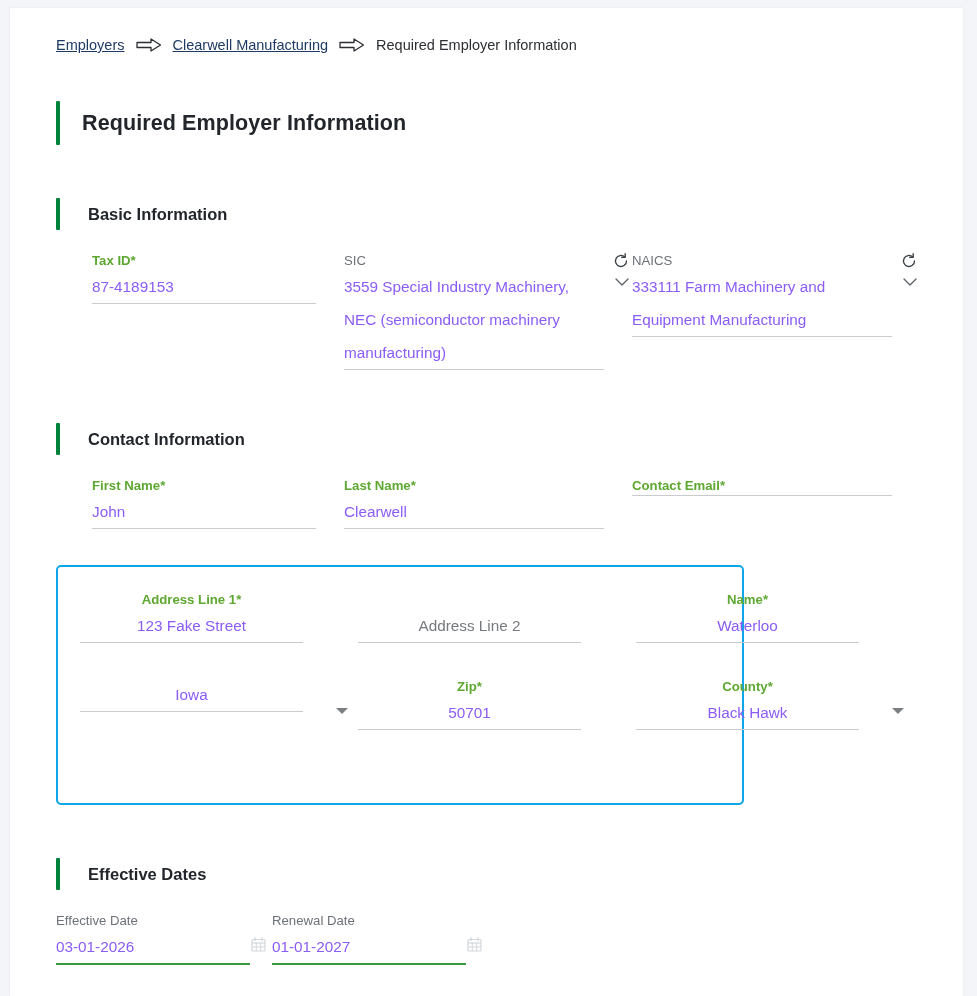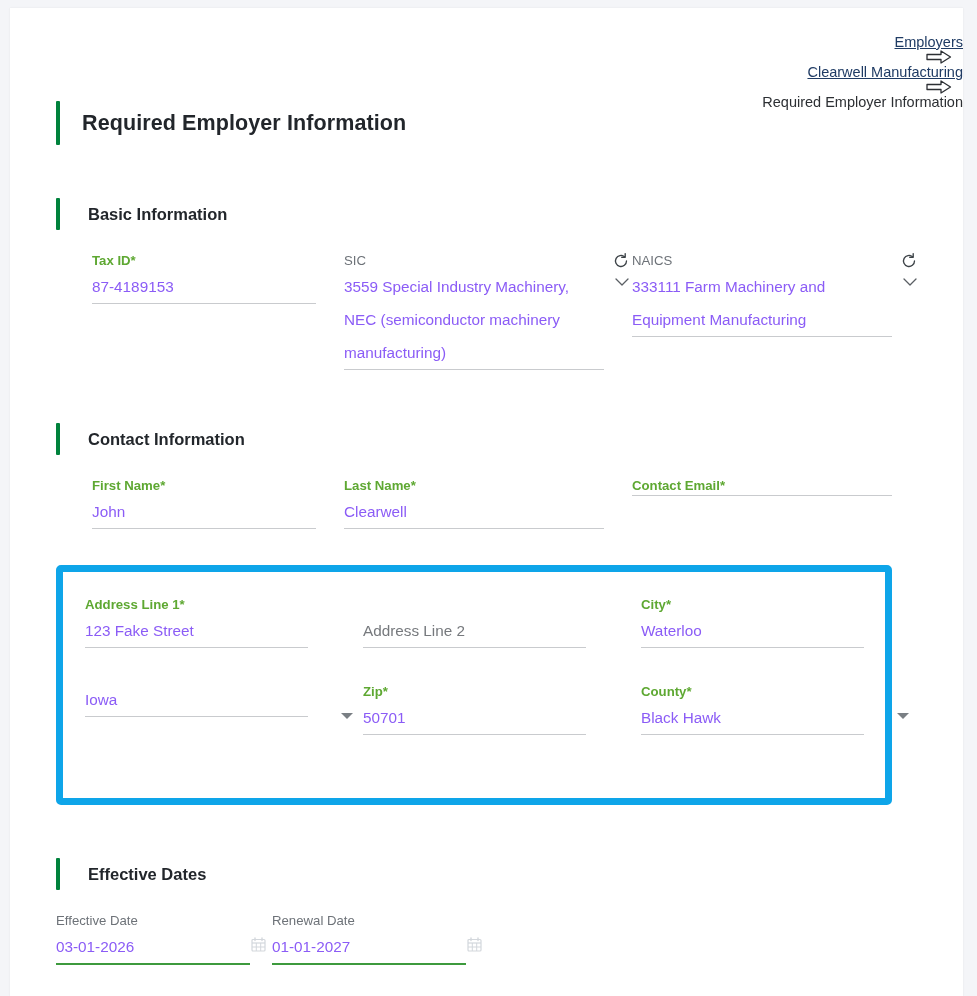--- a/index.html
+++ b/index.html
@@ -14,23 +14,23 @@
     position: absolute;
     left: 10px; top: 8px;
     width: 953px; min-height: 988px;
     background: #ffffff;
     box-shadow: 0 0 2px rgba(0,0,0,0.07);
   }
   .inner { padding: 26px 0 0 46px; }
 
   
   .breadcrumb {
-    display: flex; align-items: flex-end;
+    display: flex; align-items: center;
     font-size: 14.5px; color: #2c2f33;
-    height: 22px; gap: 0; flex-direction: column;
+    height: 22px; gap: 0;
   }
   .crumb-link {
     color: #1f3b64; text-decoration: underline;
     cursor: pointer; white-space: nowrap;
   }
   .crumb-text { color: #2c2f33; white-space: nowrap; }
   .crumb-arrow {
     display: inline-flex; align-items: center; justify-content: center;
     margin: 0 11px; color: #2c2f33;
   }
@@ -109,24 +109,25 @@
   }
   .cal-icon {
     position: absolute; right: 6px; top: 25px;
     width: 15px; height: 15px; color: #d3d7dc;
     cursor: pointer;
   }
 
   
   .addr-card {
     margin-top: 36px;
-    width: 836px; height: 240px;
-    border: 7px solid #0ea5e9; border-radius: 5px;
+    width: 688px; height: 240px;
+    border: 2px solid #0ea5e9; border-radius: 5px;
     padding: 24px 0 0 0;
     position: relative;
+    text-align: center;
   }
   .addr-grid {
     display: grid;
     grid-template-columns: 278px 278px 278px;
     padding-left: 22px;
   }
   .addr-grid.row2 { margin-top: 35px; }
   .addr-field { position: relative; padding-right: 55px; }
 
   
@@ -254,21 +255,21 @@
           <div class="underline"></div>
         </div>
 
         <div class="addr-field">
           <div class="field-label"></div>
           <div class="field-value placeholder">Address Line 2</div>
           <div class="underline"></div>
         </div>
 
         <div class="addr-field">
-          <div class="field-label req"><span>City</span><span class="star">*</span></div>
+          <div class="field-label req"><span>Name</span><span class="star">*</span></div>
           <div class="field-value">Waterloo</div>
           <div class="underline"></div>
         </div>
       </div>
 
       <div class="addr-grid row2">
         <div class="addr-field">
           <div class="field-value">Iowa</div>
           <div class="caret"></div>
           <div class="underline"></div>

